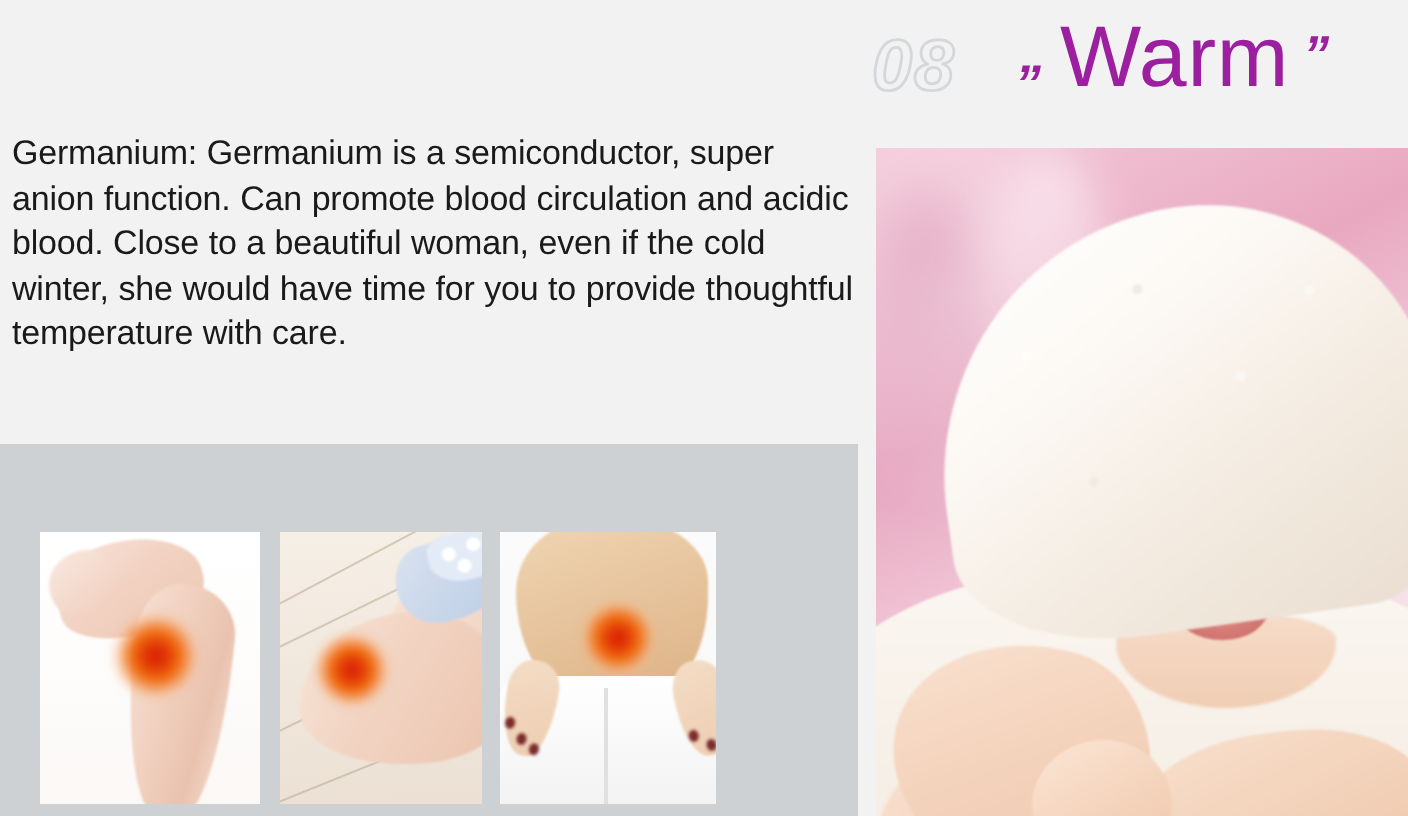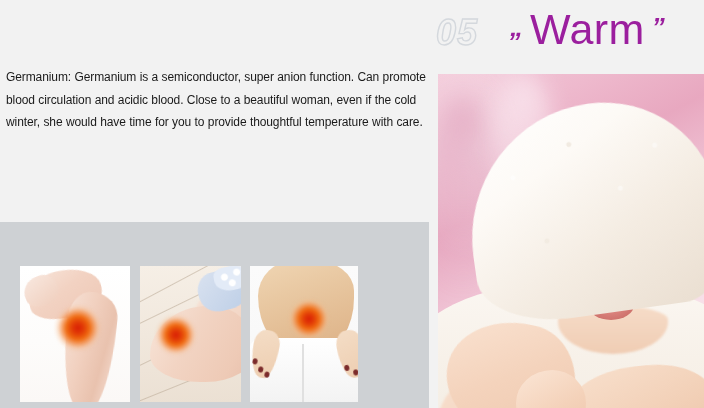--- a/index.html
+++ b/index.html
@@ -35,21 +35,21 @@
     width: 432px;
     height: 160px;
     background: #f2f2f2;
   }
 
   #description-text {
     position: absolute;
     left: 6px;
     top: 8px;
     width: 424px;
-    font-size: 12px;
+    font-size: 17px;
     line-height: 22.5px;
     color: #1a1a1a;
     letter-spacing: -0.1px;
     word-spacing: 0.2px;
   }
 
   
   #photo-strip {
     position: absolute;
     left: 0;
@@ -552,21 +552,21 @@
           </div>
         </div>
       </div>
 
     </div>
   </div>
 
   <div id="right-column">
 
     <div id="heading-bar">
-      <div id="heading-number">05</div>
+      <div id="heading-number">08</div>
 
       <div id="heading-title-wrap">
         <span id="quote-open">„</span>
         <span id="heading-title">Warm</span>
         <span id="quote-close">”</span>
       </div>
     </div>
 
     <div id="baby-photo">
       <div id="baby-bg"></div>

